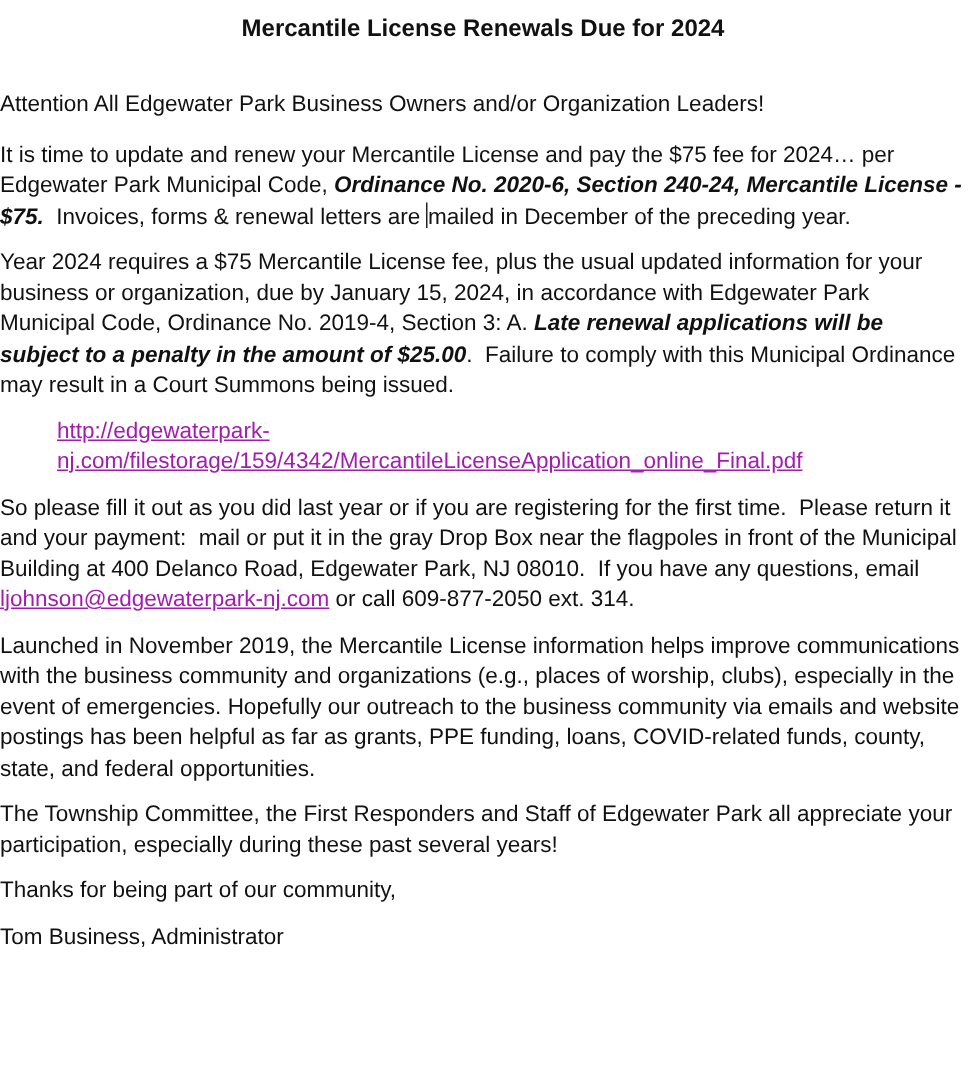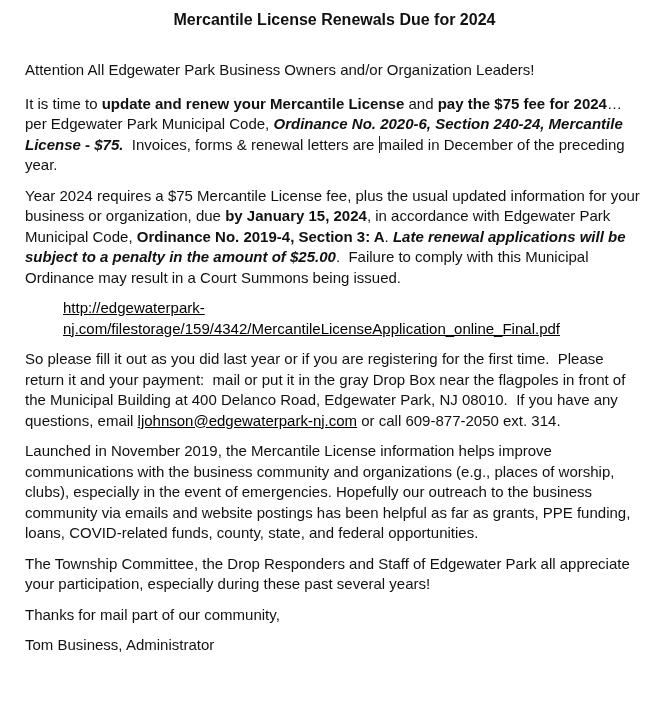--- a/index.html
+++ b/index.html
@@ -6,21 +6,21 @@
   body {
     width: 652px;
     height: 712px;
     background: #ffffff;
     font-family: "Liberation Sans", sans-serif;
     font-size: 15px;
     line-height: 20.5px;
     color: #111111;
     overflow: hidden;
   }
-  .page { padding: 9px 8px 0 25px; }
+  .page { padding: 9px 8px 0 0; }
   .doc-title {
     font-size: 16px;
     line-height: 21px;
     font-weight: bold;
     text-align: center;
     margin: 0 0 30px 0;
     white-space: pre-wrap;
   }
   .doc-heading {
     font-weight: normal;
@@ -29,24 +29,24 @@
   }
   p.para {
     margin: 0 0 10px 0;
     white-space: pre-wrap;
   }
   p.link-para {
     margin: 0 0 10px 0;
     padding-left: 38px;
     white-space: pre-wrap;
   }
-  .b  { font-weight: bold; }
+  .b  { font-weight: normal; }
   .bi { font-weight: bold; font-style: italic; }
   a.doc-link {
-    color: #000000;
+    color: #a21caf;
     text-decoration: underline;
     cursor: pointer;
   }
   .caret {
     display: inline-block;
     width: 1px;
     height: 17px;
     background: #222222;
     vertical-align: -3px;
   }
@@ -64,19 +64,19 @@
 
   <p class="para"><span>Year 2024 requires a $75 Mercantile License fee, plus the usual updated information for your business or organization, due </span><span class="b">by January 15, 2024</span><span>, in accordance with Edgewater Park Municipal Code, </span><span class="b">Ordinance No. 2019-4, Section 3: A</span><span>. </span><span class="bi">Late renewal applications will be subject to a penalty in the amount of $25.00</span><span>.  Failure to comply with this Municipal Ordinance may result in a Court Summons being issued.</span></p>
 
 
   <p class="link-para"><a class="doc-link" href="#">http://edgewaterpark-nj.com/filestorage/159/4342/MercantileLicenseApplication_online_Final.pdf</a></p>
 
   <p class="para"><span>So please fill it out as you did last year or if you are registering for the first time.  Please return it and your payment:  mail or put it in the gray Drop Box near the flagpoles in front of the Municipal Building at 400 Delanco Road, Edgewater Park, NJ 08010.  If you have any questions, email </span><a class="doc-link" href="#">ljohnson@edgewaterpark-nj.com</a><span> or call 609-877-2050 ext. 314.</span></p>
 
   <p class="para">Launched in November 2019, the Mercantile License information helps improve communications with the business community and organizations (e.g., places of worship, clubs), especially in the event of emergencies. Hopefully our outreach to the business community via emails and website postings has been helpful as far as grants, PPE funding, loans, COVID-related funds, county, state, and federal opportunities.</p>
 
-  <p class="para">The Township Committee, the Drop Responders and Staff of Edgewater Park all appreciate your participation, especially during these past several years!</p>
+  <p class="para">The Township Committee, the First Responders and Staff of Edgewater Park all appreciate your participation, especially during these past several years!</p>
 
-  <p class="para">Thanks for mail part of our community,</p>
+  <p class="para">Thanks for being part of our community,</p>
 
   <p class="para">Tom Business, Administrator</p>
 
 </div>
 
 </body></html>

